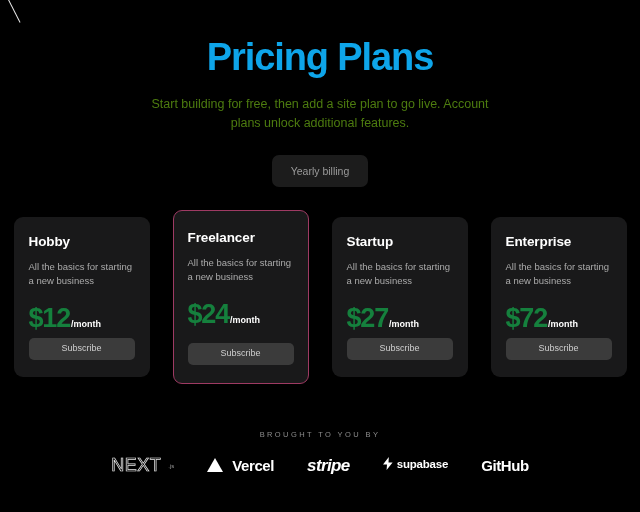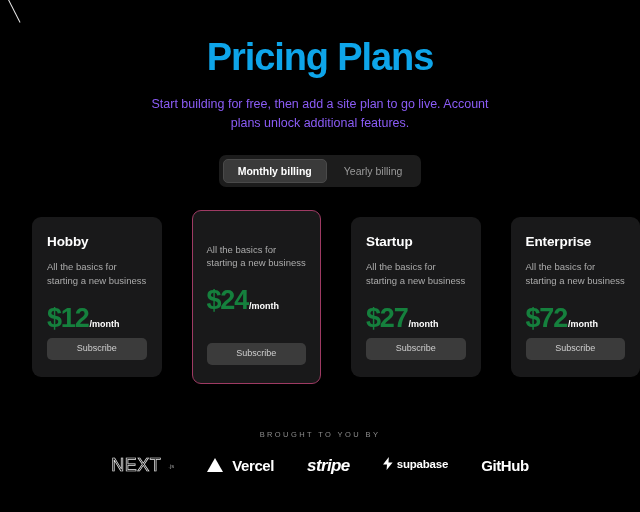--- a/index.html
+++ b/index.html
@@ -36,21 +36,21 @@
     letter-spacing: -1.1px;
     color: #0ea5e9;
     line-height: 1.05;
   }
 
   .hero-sub {
     margin: 17px auto 0;
     width: 360px;
     font-size: 12.5px;
     line-height: 1.55;
-    color: #8b5cf6;
+    color: #4d7c0f;
     font-weight: normal;
   }
 
   
   .toggle-wrap {
     display: flex;
     justify-content: center;
     margin-top: 21px;
   }
 
@@ -78,26 +78,25 @@
   .toggle-opt.active {
     background: #3a3a3a;
     color: #ffffff;
     font-weight: bold;
     border: 1px solid #4a4a4a;
   }
 
   
   .cards {
     display: flex;
-    justify-content: flex-start;
+    justify-content: center;
     align-items: center;
-    gap: 30px;
+    gap: 23px;
     margin-top: 22px;
     height: 175px;
-    padding-left: 32px;
   }
 
   .card {
     width: 136px;
     background: #19191a;
     border-radius: 9px;
     padding: 17px 14px 16px 14px;
     border: 1px solid transparent;
     display: flex;
     flex-direction: column;
@@ -262,38 +261,38 @@
 
 <div class="page">
 
   <div class="hero">
     <h1 class="hero-title">Pricing Plans</h1>
     <p class="hero-sub">Start building for free, then add a site plan to go live. Account plans unlock additional features.</p>
   </div>
 
   <div class="toggle-wrap">
     <div class="toggle">
-      <button class="toggle-opt active">Monthly billing</button>
       <button class="toggle-opt">Yearly billing</button>
     </div>
   </div>
 
   <div class="cards">
 
     <div class="card">
       <div class="card-name">Hobby</div>
       <div class="card-desc">All the basics for starting a new business</div>
       <div class="price-row">
         <span class="price-amount">$12</span>
         <span class="price-period">/month</span>
       </div>
       <button class="subscribe">Subscribe</button>
     </div>
 
     <div class="card featured">
+      <div class="card-name">Freelancer</div>
       <div class="card-desc">All the basics for starting a new business</div>
       <div class="price-row">
         <span class="price-amount">$24</span>
         <span class="price-period">/month</span>
       </div>
       <button class="subscribe">Subscribe</button>
     </div>
 
     <div class="card">
       <div class="card-name">Startup</div>

